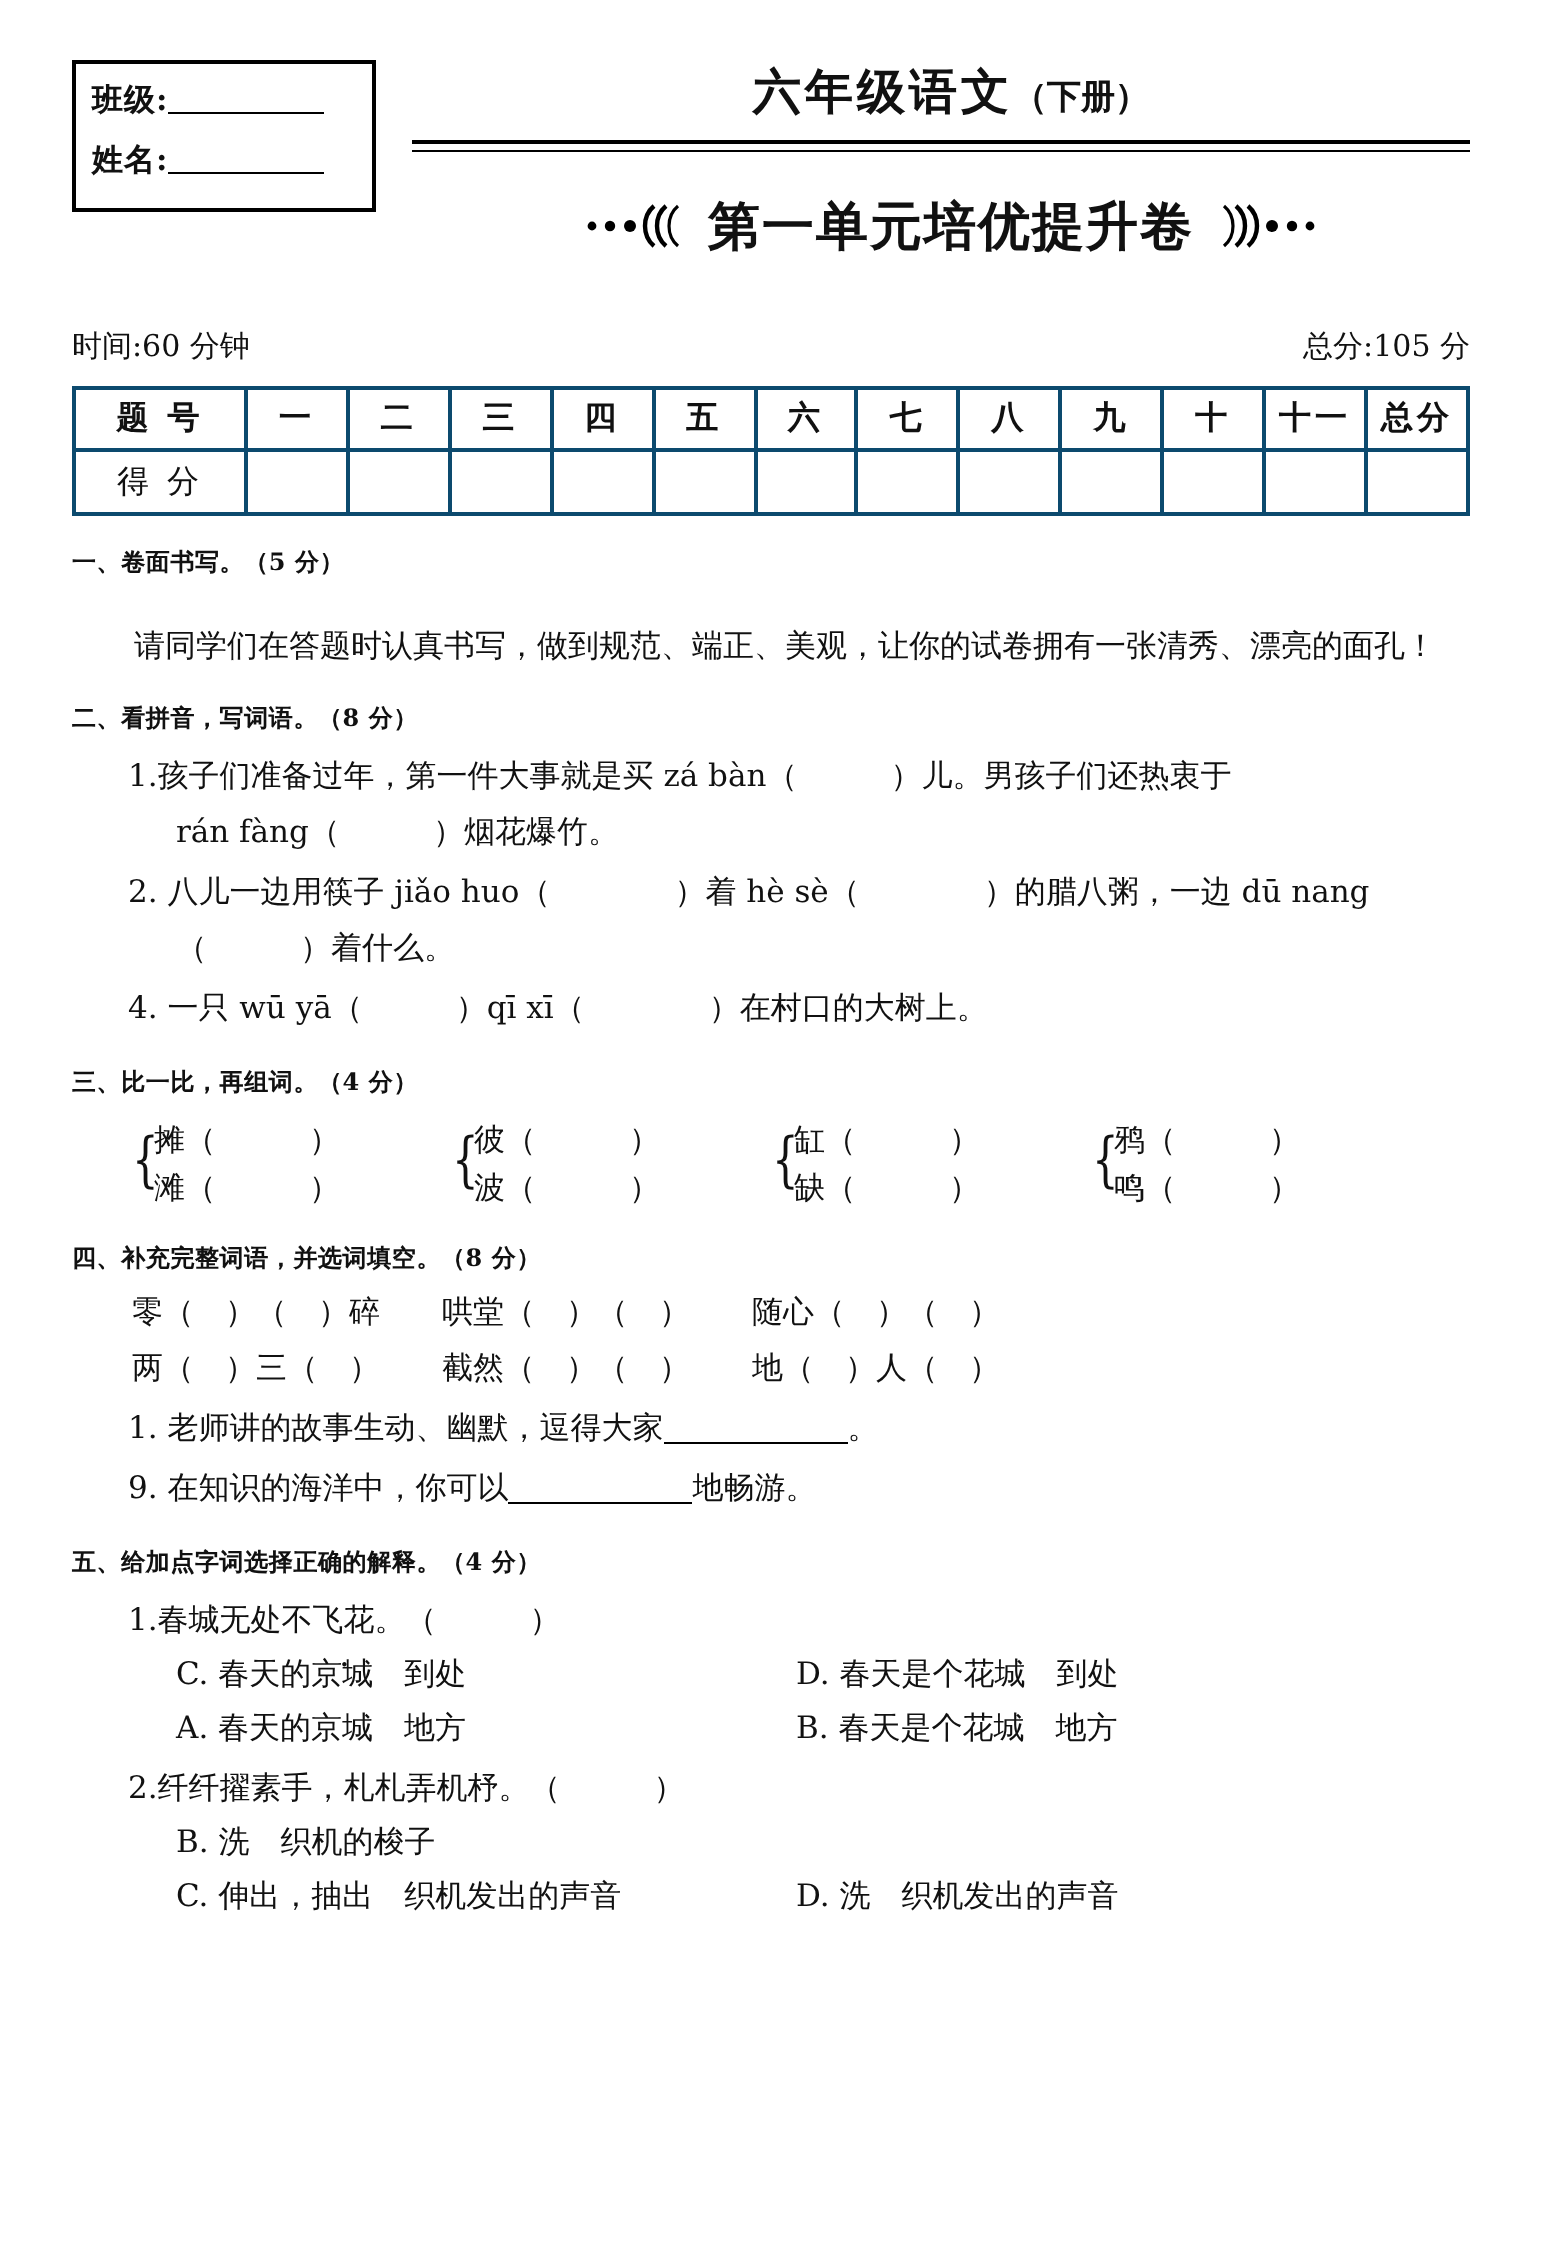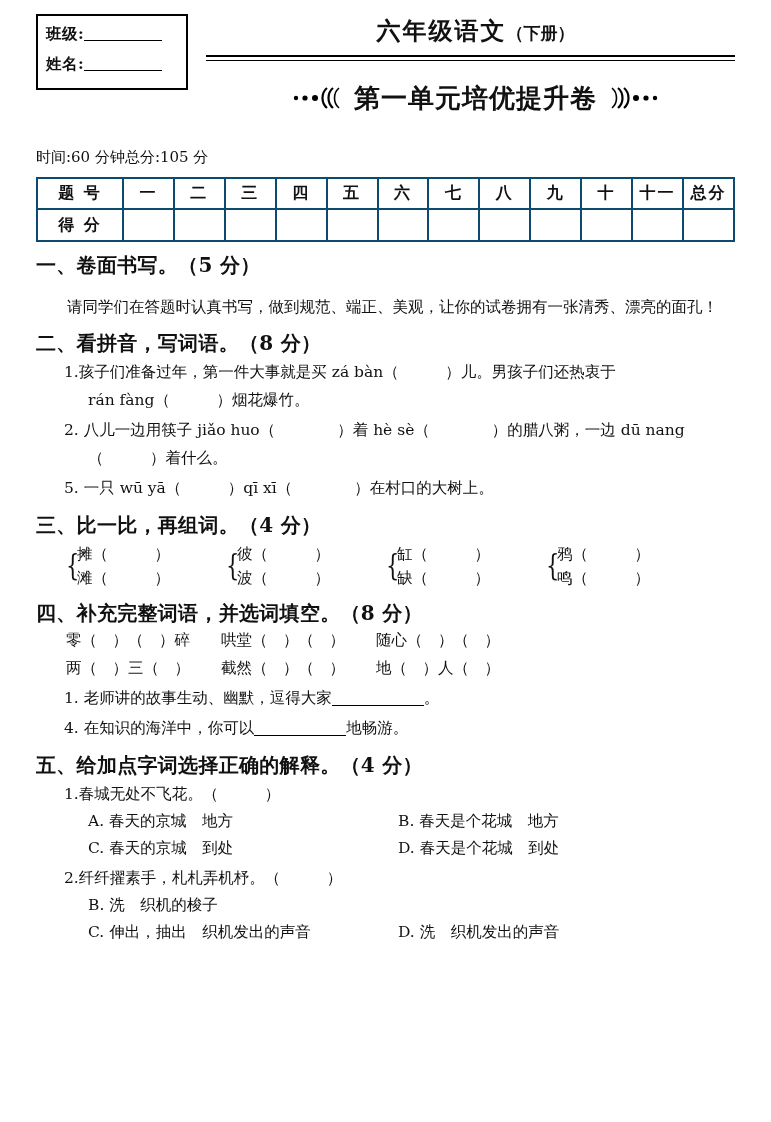--- a/index.html
+++ b/index.html
@@ -20,21 +20,21 @@
     width: 771px;
     height: 1122px;
     padding: 0;
     box-sizing: border-box;
   }
 
   
   .header {
     position: relative;
     height: 120px;
-    margin: 14px 36px 0 36px;
+    margin: 30px 36px 0 36px;
   }
   .namebox {
     position: absolute;
     left: 0;
     top: 0;
     width: 152px;
     height: 76px;
     border: 2px solid #000;
     box-sizing: border-box;
     padding: 8px 0 0 8px;
@@ -102,51 +102,51 @@
     position: relative;
     top: -1px;
   }
   .orn svg { vertical-align: middle; }
 
   
   .timerow {
     margin: 14px 36px 0 36px;
     font-size: 15px;
     display: flex;
-    justify-content: flex-start;
+    justify-content: space-between;
     font-weight: normal;
   }
 
   
   table.score {
     margin: 10px 36px 0 36px;
     border-collapse: collapse;
     width: calc(100% - 72px);
     table-layout: fixed;
   }
   table.score td {
     border: 2px solid #0c4a6e;
     height: 27px;
     text-align: center;
     font-size: 16px;
     font-weight: bold;
     letter-spacing: 2px;
   }
   table.score td.lbl { width: 82px; }
-  table.score tr.vals td { height: 28px; font-weight: bold; }
+  table.score tr.vals td { height: 28px; font-weight: normal; }
 
   
   .content {
     margin: 0 36px;
     font-size: 15.5px;
     line-height: 25px;
   }
   .qhead {
     font-weight: bold;
-    font-size: 20px;
+    font-size: 12px;
     margin-top: 11px;
     letter-spacing: 0.3px;
   }
   .para {
     text-indent: 2em;
     margin-top: 16px;
     line-height: 26px;
   }
   .item {
     margin-top: 3px;
@@ -305,21 +305,21 @@
   <div class="content">
 
     <div class="qhead">一、卷面书写。（5 分）</div>
     <div class="para">请同学们在答题时认真书写，做到规范、端正、美观，让你的试卷拥有一张清秀、漂亮的面孔！</div>
 
     <div class="qhead">二、看拼音，写词语。（8 分）</div>
     <div class="item">1.孩子们准备过年，第一件大事就是买 zá bàn（　　　）儿。男孩子们还热衷于</div>
     <div class="item2">rán fàng（　　　）烟花爆竹。</div>
     <div class="item">2. 八儿一边用筷子 jiǎo huo（　　　　）着 hè sè（　　　　）的腊八粥，一边 dū nang</div>
     <div class="item2">（　　　）着什么。</div>
-    <div class="item">5. 一只 wū yā（　　　）qī xī（　　　　）在村口的大树上。</div>
+    <div class="item">4. 一只 wū yā（　　　）qī xī（　　　　）在村口的大树上。</div>
 
     <div class="qhead">三、比一比，再组词。（4 分）</div>
     <div class="cmp-row">
       <div class="cmp">
         <span class="brace">{</span>
         <div class="lines">
           <div class="ln">摊（　　　）</div>
           <div class="ln">滩（　　　）</div>
         </div>
       </div>
@@ -346,34 +346,34 @@
       </div>
     </div>
 
     <div class="qhead">四、补充完整词语，并选词填空。（8 分）</div>
     <div class="fill-row">零（　）（　）碎　　哄堂（　）（　）　　随心（　）（　）</div>
     <div class="fill-row">两（　）三（　）　　截然（　）（　）　　地（　）人（　）</div>
     <div class="sub-q">
       <span>1. 老师讲的故事生动、幽默，逗得大家</span><span class="ul"></span><span>。</span>
     </div>
     <div class="sub-q">
-      <span>4. 在知识的海洋中，你可以</span><span class="ul"></span><span>地畅游。</span>
+      <span>9. 在知识的海洋中，你可以</span><span class="ul"></span><span>地畅游。</span>
     </div>
 
     <div class="qhead">五、给加点字词选择正确的解释。（4 分）</div>
     <div class="sub-q">
       <span class="dot-u"><span>1.春城无处不飞花。（　　　）</span></span>
     </div>
     <div class="opt-row">
+      <div class="o">C. 春天的京城　到处</div>
+      <div class="o">D. 春天是个花城　到处</div>
+    </div>
+    <div class="opt-row">
       <div class="o">A. 春天的京城　地方</div>
       <div class="o">B. 春天是个花城　地方</div>
-    </div>
-    <div class="opt-row">
-      <div class="o">C. 春天的京城　到处</div>
-      <div class="o">D. 春天是个花城　到处</div>
     </div>
     <div class="sub-q">
       <span>2.纤纤擢素手，札札弄机杼。（　　　）</span>
     </div>
     <div class="opt-row">
       <div class="o">B. 洗　织机的梭子</div>
     </div>
     <div class="opt-row">
       <div class="o">C. 伸出，抽出　织机发出的声音</div>
       <div class="o">D. 洗　织机发出的声音</div>

